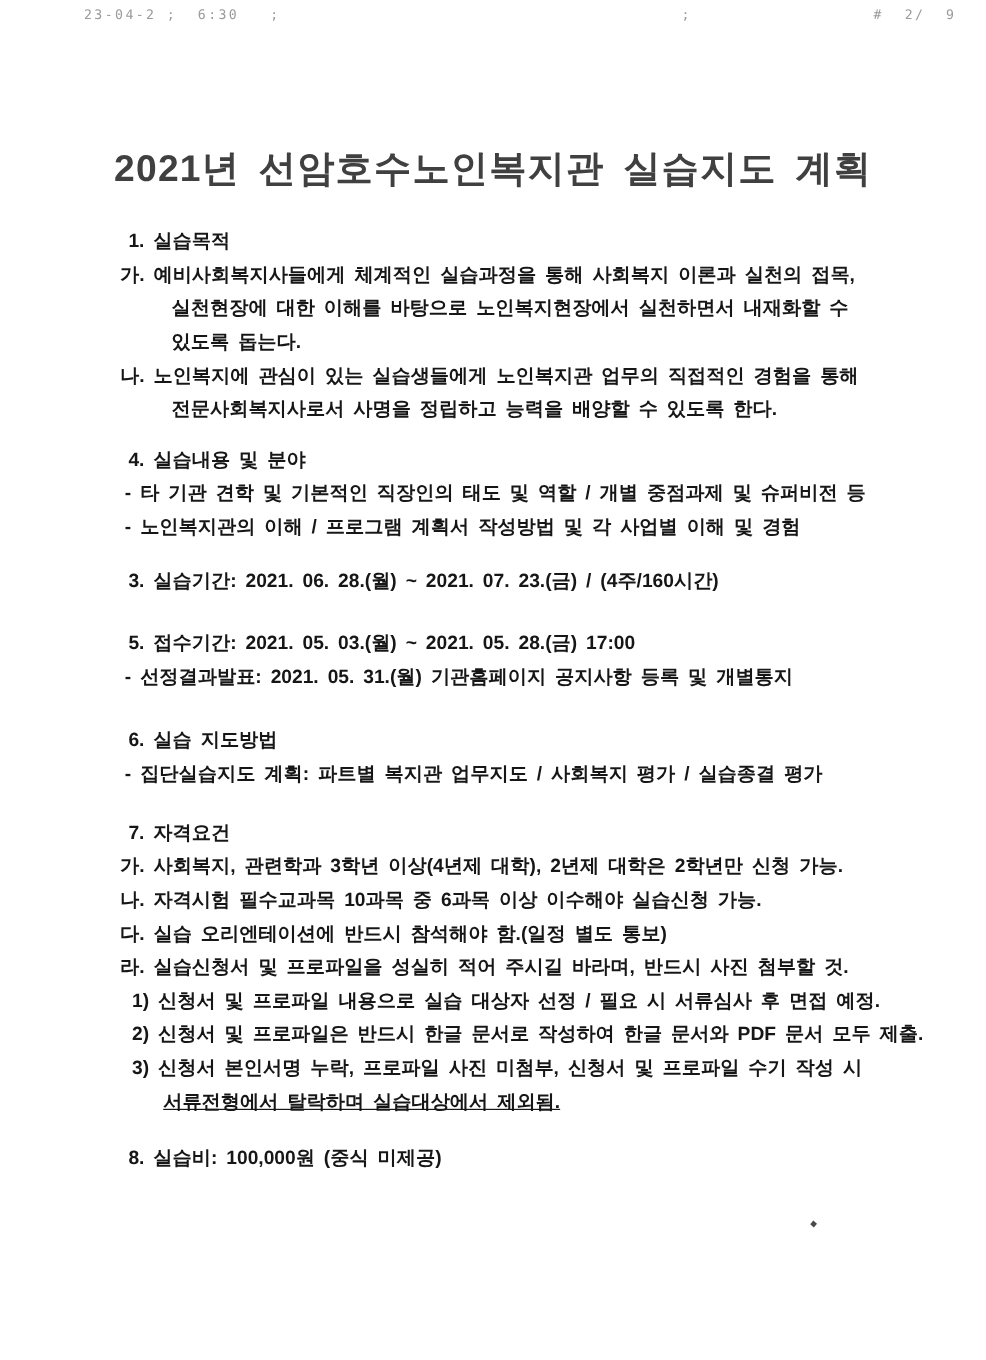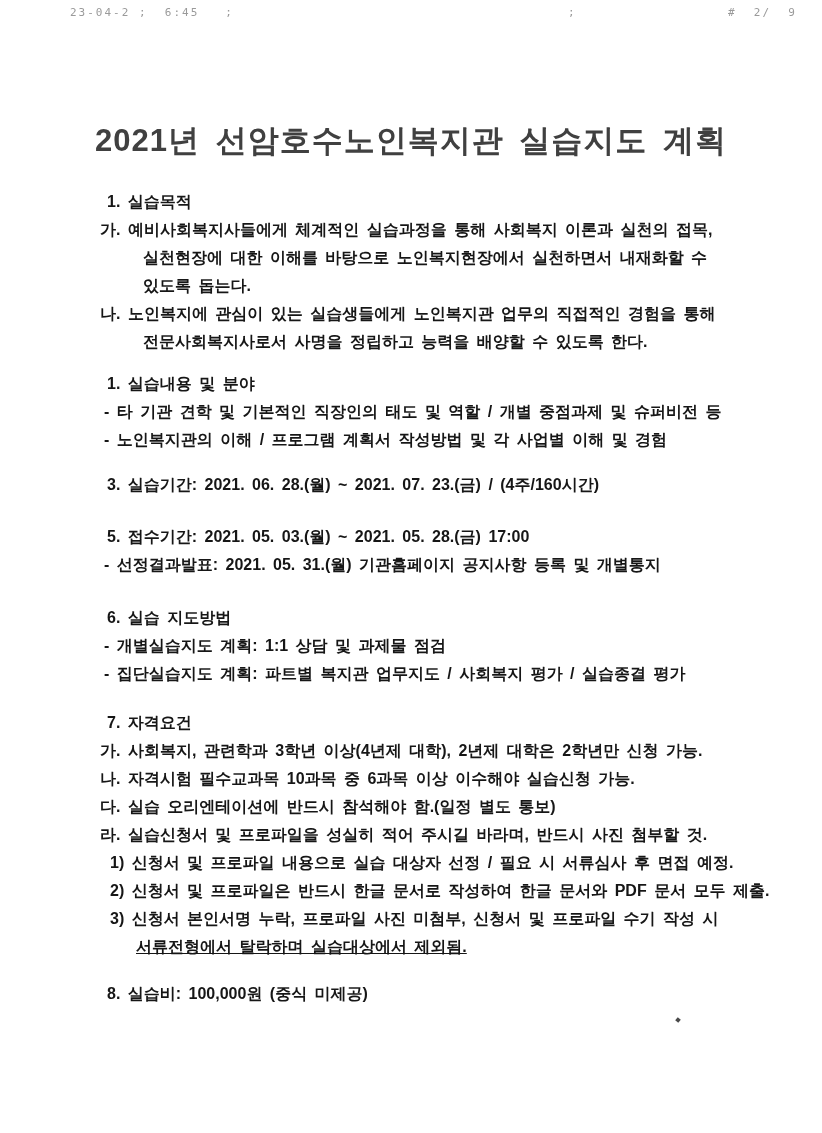--- a/index.html
+++ b/index.html
@@ -61,51 +61,50 @@
     position: absolute; left: 676px; top: 1018px;
     width: 4px; height: 4px; background: #2a2a2a;
     transform: rotate(40deg);
     opacity: 0.85;
   }
 </style>
 </head>
 <body>
 
 <div class="fax-header">
-  <span class="fax-left">23-04-2 ;  6:45   ;</span>
+  <span class="fax-left">23-04-2 ;  6:30   ;</span>
   <span class="fax-mid">;</span>
   <span class="fax-right">#  2/  9</span>
 </div>
 
 <div class="doc-title">2021년 선암호수노인복지관 실습지도 계획</div>
 
 <div class="doc-body">
     <div class="doc-section">
       <div class="line heading">1. 실습목적</div>
       <div class="line letter">가. 예비사회복지사들에게 체계적인 실습과정을 통해 사회복지 이론과 실천의 접목,</div>
       <div class="line cont">실천현장에 대한 이해를 바탕으로 노인복지현장에서 실천하면서 내재화할 수</div>
       <div class="line cont">있도록 돕는다.</div>
       <div class="line letter">나. 노인복지에 관심이 있는 실습생들에게 노인복지관 업무의 직접적인 경험을 통해</div>
       <div class="line cont">전문사회복지사로서 사명을 정립하고 능력을 배양할 수 있도록 한다.</div>
     </div>
     <div class="doc-section">
-      <div class="line heading">1. 실습내용 및 분야</div>
+      <div class="line heading">4. 실습내용 및 분야</div>
       <div class="line dash">- 타 기관 견학 및 기본적인 직장인의 태도 및 역할 / 개별 중점과제 및 슈퍼비전 등</div>
       <div class="line dash">- 노인복지관의 이해 / 프로그램 계획서 작성방법 및 각 사업별 이해 및 경험</div>
     </div>
     <div class="doc-section">
       <div class="line heading">3. 실습기간: 2021. 06. 28.(월) ~ 2021. 07. 23.(금) / (4주/160시간)</div>
     </div>
     <div class="doc-section">
       <div class="line heading">5. 접수기간: 2021. 05. 03.(월) ~ 2021. 05. 28.(금) 17:00</div>
       <div class="line dash">- 선정결과발표: 2021. 05. 31.(월) 기관홈페이지 공지사항 등록 및 개별통지</div>
     </div>
     <div class="doc-section">
       <div class="line heading">6. 실습 지도방법</div>
-      <div class="line dash">- 개별실습지도 계획: 1:1 상담 및 과제물 점검</div>
       <div class="line dash">- 집단실습지도 계획: 파트별 복지관 업무지도 / 사회복지 평가 / 실습종결 평가</div>
     </div>
     <div class="doc-section">
       <div class="line heading">7. 자격요건</div>
       <div class="line letter">가. 사회복지, 관련학과 3학년 이상(4년제 대학), 2년제 대학은 2학년만 신청 가능.</div>
       <div class="line letter">나. 자격시험 필수교과목 10과목 중 6과목 이상 이수해야 실습신청 가능.</div>
       <div class="line letter">다. 실습 오리엔테이션에 반드시 참석해야 함.(일정 별도 통보)</div>
       <div class="line letter">라. 실습신청서 및 프로파일을 성실히 적어 주시길 바라며, 반드시 사진 첨부할 것.</div>
       <div class="line num">1) 신청서 및 프로파일 내용으로 실습 대상자 선정 / 필요 시 서류심사 후 면접 예정.</div>
       <div class="line num">2) 신청서 및 프로파일은 반드시 한글 문서로 작성하여 한글 문서와 PDF 문서 모두 제출.</div>

